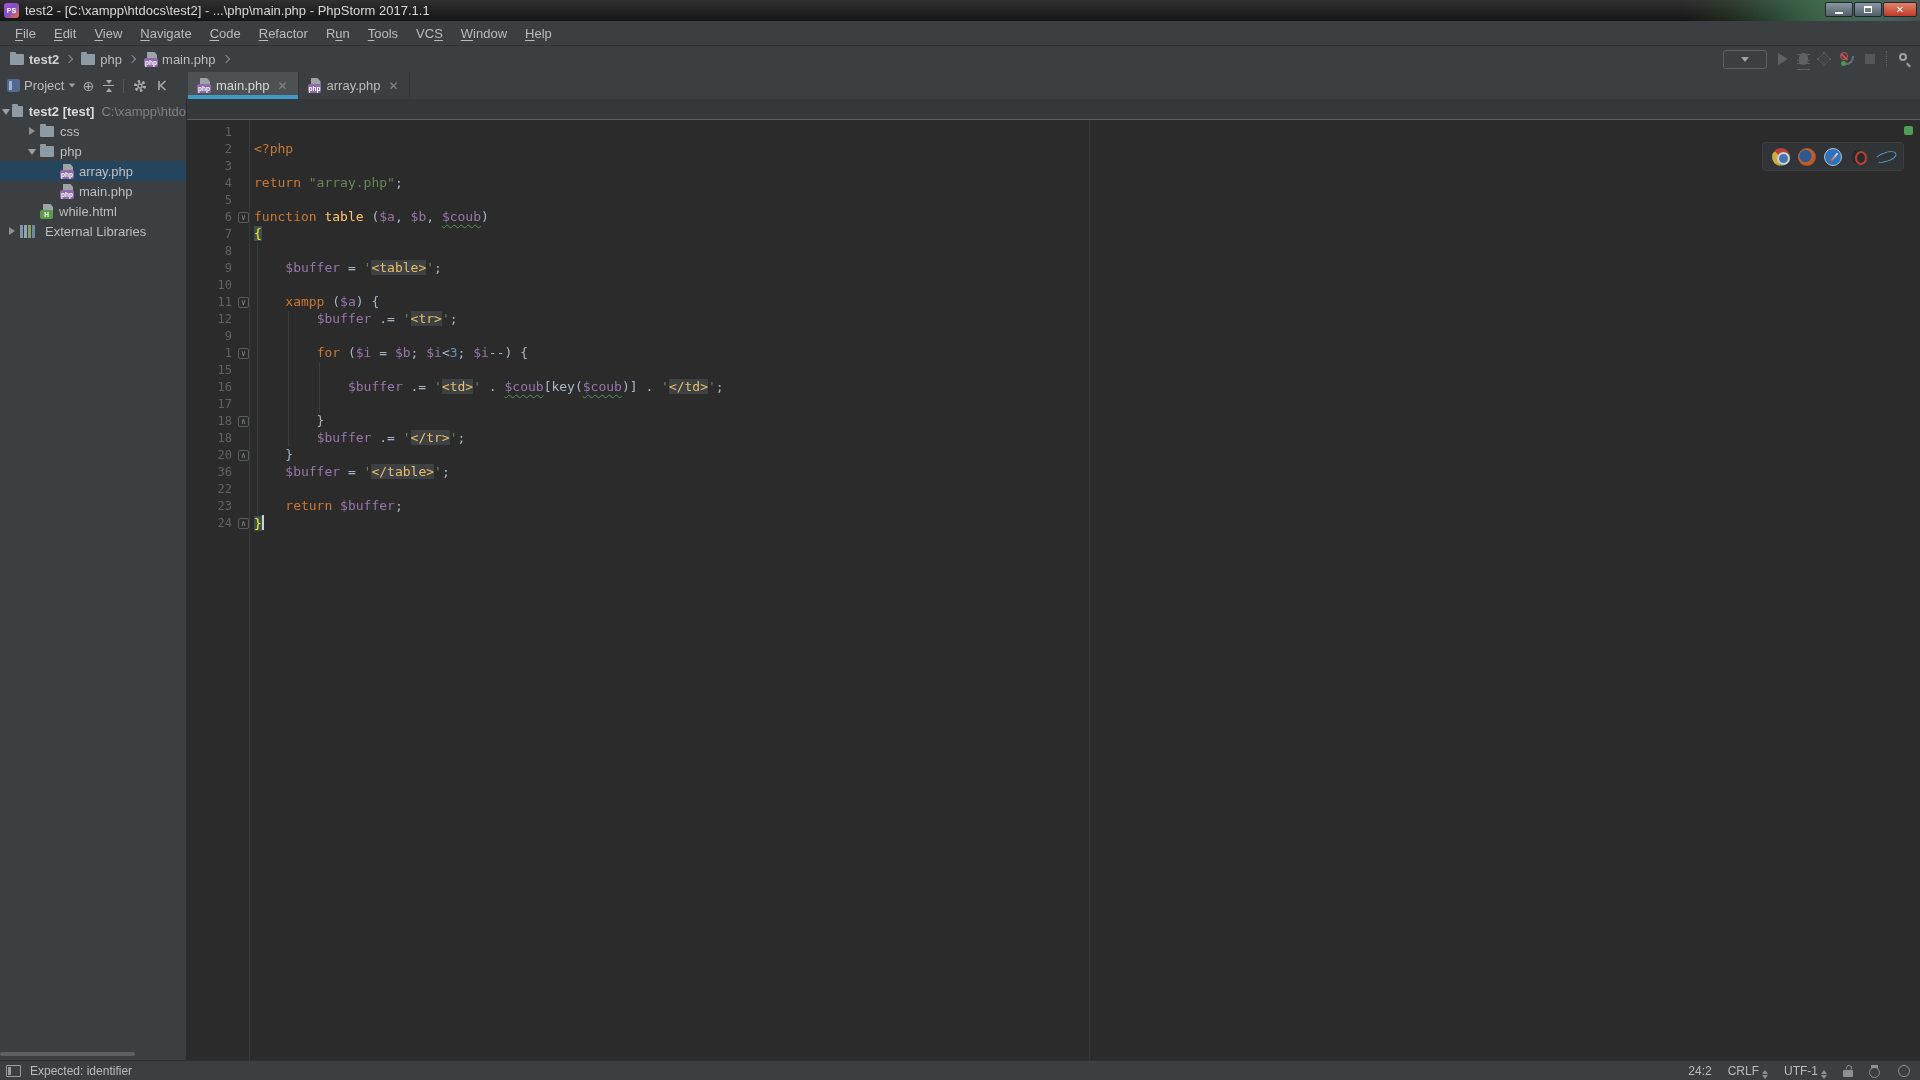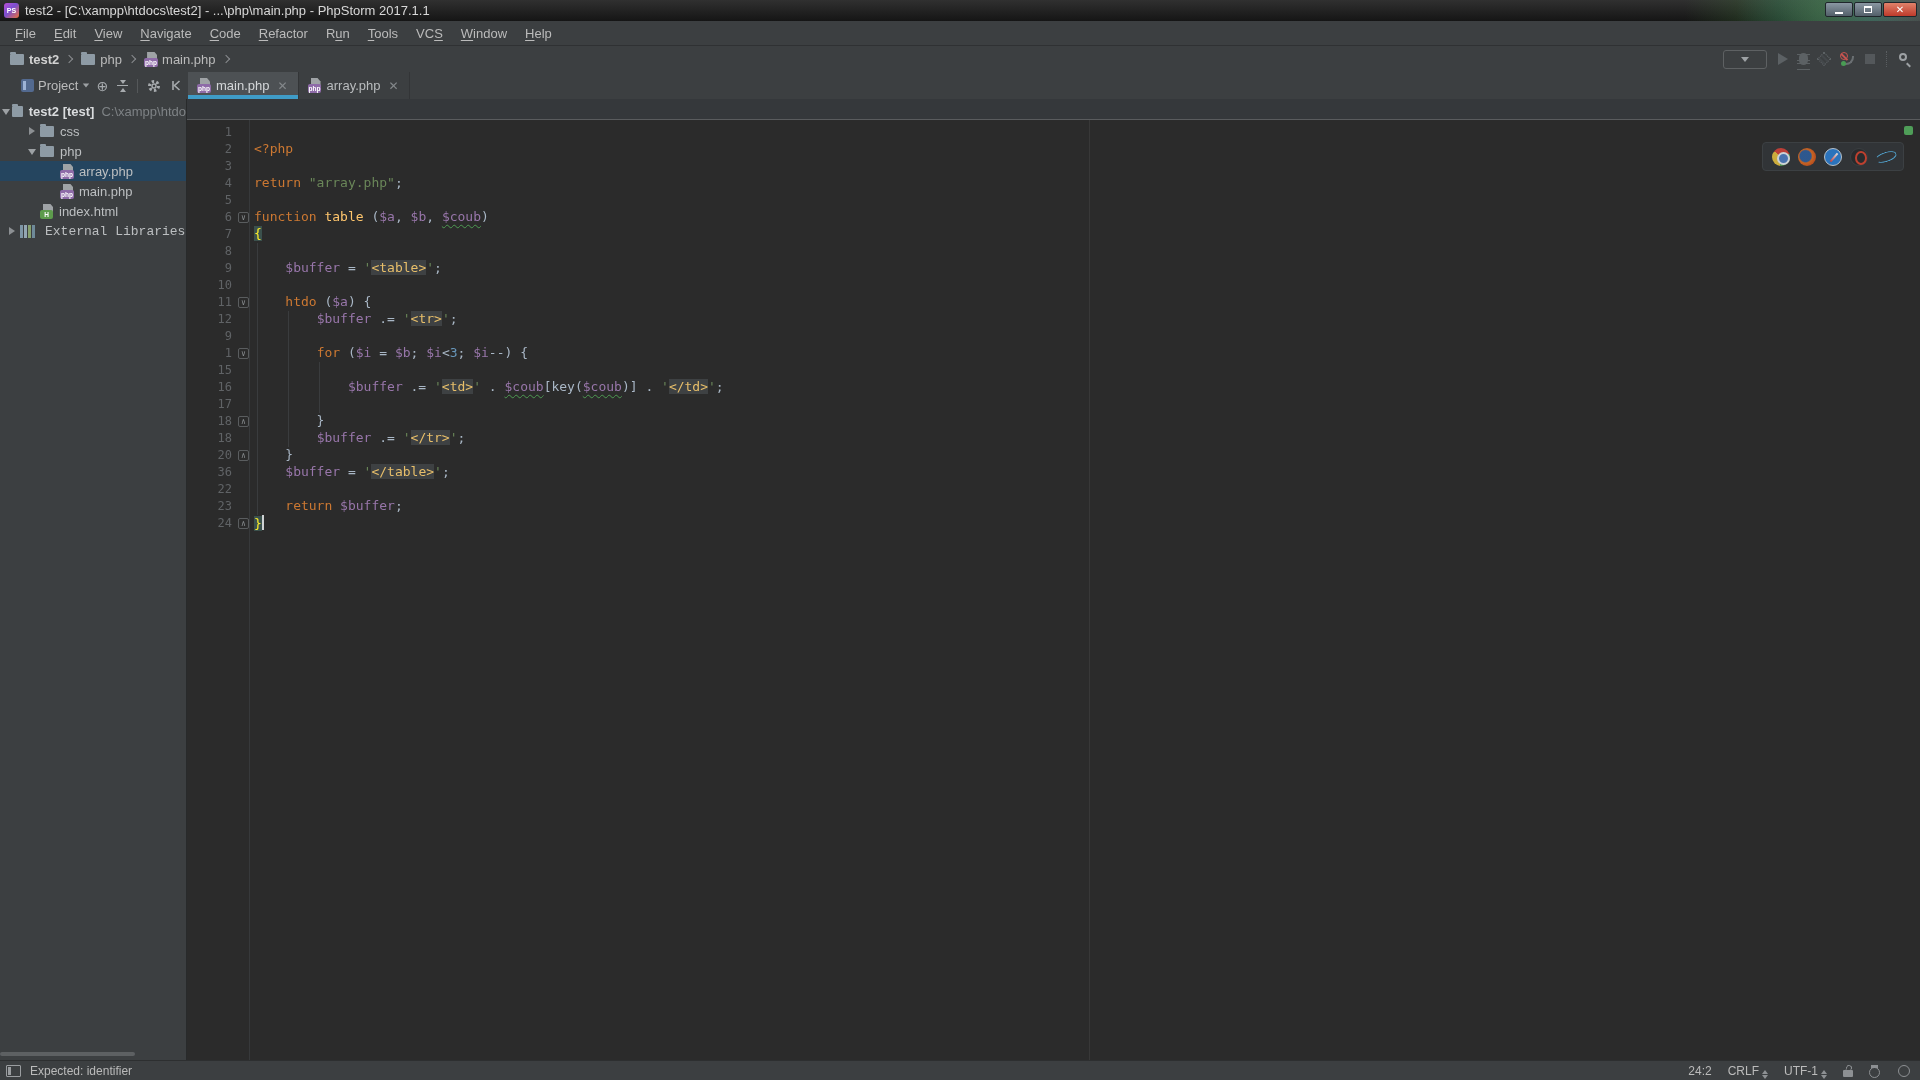--- a/index.html
+++ b/index.html
@@ -68,21 +68,21 @@
   .attach .dot { position:absolute; left:1px; bottom:0; width:5px; height:5px; background:#499c54; border-radius:50%; }
   .search-glass { position:relative; width:14px; height:14px; }
   .search-glass .lens { position:absolute; left:1px; top:1px; width:8px; height:8px;
     border:2px solid #9da1a4; border-radius:50%; }
   .search-glass .handle { position:absolute; right:1px; bottom:0; width:5px; height:2px;
     background:#9da1a4; transform:rotate(45deg); }
 
   
   #tab-strip { position:absolute; left:0; top:72px; width:1920px; height:27px; background:#3c3f41; }
   #project-header { position:absolute; left:0; top:0; width:187px; height:27px;
-    display:flex; align-items:center; gap:4px; padding-left:21px; color:#bbbbbb; font-size:13px; }
+    display:flex; align-items:center; gap:4px; padding-left:7px; color:#bbbbbb; font-size:13px; }
   .panel-icon { width:13px; height:13px; border-radius:2px; background:#536a90; position:relative; }
   .panel-icon:after { content:""; position:absolute; left:2px; top:2px; bottom:2px; width:3px; background:#9db3d6; }
   .ph-icons { display:flex; align-items:center; gap:9px; margin-left:2px; color:#a7abae; }
   .locate { font-size:14px; line-height:1; }
   .collapse-ic { position:relative; width:11px; height:12px; }
   .collapse-ic .bar { position:absolute; left:0; top:5.5px; width:11px; height:1px; background:#a7abae; }
   .collapse-ic .t1 { position:absolute; left:2.5px; top:0; width:0; height:0;
     border-left:3px solid transparent; border-right:3px solid transparent; border-top:4px solid #a7abae; }
   .collapse-ic .t2 { position:absolute; left:2.5px; bottom:0; width:0; height:0;
     border-left:3px solid transparent; border-right:3px solid transparent; border-bottom:4px solid #a7abae; }
@@ -348,33 +348,33 @@
           <span class="badge badge-php">php</span>
         </span>
         <span class="tree-label" style="margin-left: 6px;">main.php</span>
       </div>
       <div class="tree-row" style="padding-left: 24px;">
         <span class="tw" style="width: 16px; display: inline-flex; justify-content: center;"></span>
         <span class="tw ic-page">
           <span class="pg"></span>
           <span class="badge badge-html">H</span>
         </span>
-        <span class="tree-label" style="margin-left: 6px;">index.html</span>
+        <span class="tree-label" style="margin-left: 6px;">while.html</span>
       </div>
       <div class="tree-row" style="padding-left: 4px;">
         <span class="tw" style="width: 16px; display: inline-flex; justify-content: center;">
           <span class="arrow-col"></span>
         </span>
         <span class="tw ic-libs">
           <i></i>
           <i></i>
           <i></i>
           <i></i>
         </span>
-        <span class="tree-label" style="margin-left: 10px; font-family: Liberation Mono, monospace;">External Libraries</span>
+        <span class="tree-label" style="margin-left: 10px;">External Libraries</span>
       </div>
     </div>
   <div id="panel-hscroll"></div>
 </div>
 
 <div id="editor">
   <div id="gutter">
     <div id="gutter-rows">
         <div class="gut-row">
           <span class="gut-num">1</span>
@@ -464,21 +464,21 @@
       <div class="code-line"></div>
       <div class="code-line"><span class="tk-k">&lt;?php</span></div>
       <div class="code-line"></div>
       <div class="code-line"><span class="tk-k">return</span><span class="tk-p"> </span><span class="tk-s">"array.php"</span><span class="tk-p">;</span></div>
       <div class="code-line"></div>
       <div class="code-line"><span class="tk-k">function</span><span class="tk-p"> </span><span class="tk-f">table</span><span class="tk-p"> (</span><span class="tk-v">$a</span><span class="tk-p">, </span><span class="tk-v">$b</span><span class="tk-p">, </span><span class="tk-w">$coub</span><span class="tk-p">)</span></div>
       <div class="code-line"><span class="tk-b">{</span></div>
       <div class="code-line"></div>
       <div class="code-line"><span class="tk-p">    </span><span class="tk-v">$buffer</span><span class="tk-p"> = </span><span class="tk-s">'</span><span class="tk-t">&lt;table&gt;</span><span class="tk-s">'</span><span class="tk-p">;</span></div>
       <div class="code-line"></div>
-      <div class="code-line"><span class="tk-p">    </span><span class="tk-k">htdo</span><span class="tk-p"> (</span><span class="tk-v">$a</span><span class="tk-p">) {</span></div>
+      <div class="code-line"><span class="tk-p">    </span><span class="tk-k">xampp</span><span class="tk-p"> (</span><span class="tk-v">$a</span><span class="tk-p">) {</span></div>
       <div class="code-line"><span class="tk-p">        </span><span class="tk-v">$buffer</span><span class="tk-p"> .= </span><span class="tk-s">'</span><span class="tk-t">&lt;tr&gt;</span><span class="tk-s">'</span><span class="tk-p">;</span></div>
       <div class="code-line"></div>
       <div class="code-line"><span class="tk-p">        </span><span class="tk-k">for</span><span class="tk-p"> (</span><span class="tk-v">$i</span><span class="tk-p"> = </span><span class="tk-v">$b</span><span class="tk-p">; </span><span class="tk-v">$i</span><span class="tk-p">&lt;</span><span class="tk-n">3</span><span class="tk-p">; </span><span class="tk-v">$i</span><span class="tk-p">--) {</span></div>
       <div class="code-line"></div>
       <div class="code-line"><span class="tk-p">            </span><span class="tk-v">$buffer</span><span class="tk-p"> .= </span><span class="tk-s">'</span><span class="tk-t">&lt;td&gt;</span><span class="tk-s">'</span><span class="tk-p"> . </span><span class="tk-w">$coub</span><span class="tk-p">[key(</span><span class="tk-w">$coub</span><span class="tk-p">)] . </span><span class="tk-s">'</span><span class="tk-t">&lt;/td&gt;</span><span class="tk-s">'</span><span class="tk-p">;</span></div>
       <div class="code-line"></div>
       <div class="code-line"><span class="tk-p">        }</span></div>
       <div class="code-line"><span class="tk-p">        </span><span class="tk-v">$buffer</span><span class="tk-p"> .= </span><span class="tk-s">'</span><span class="tk-t">&lt;/tr&gt;</span><span class="tk-s">'</span><span class="tk-p">;</span></div>
       <div class="code-line"><span class="tk-p">    }</span></div>
       <div class="code-line"><span class="tk-p">    </span><span class="tk-v">$buffer</span><span class="tk-p"> = </span><span class="tk-s">'</span><span class="tk-t">&lt;/table&gt;</span><span class="tk-s">'</span><span class="tk-p">;</span></div>

